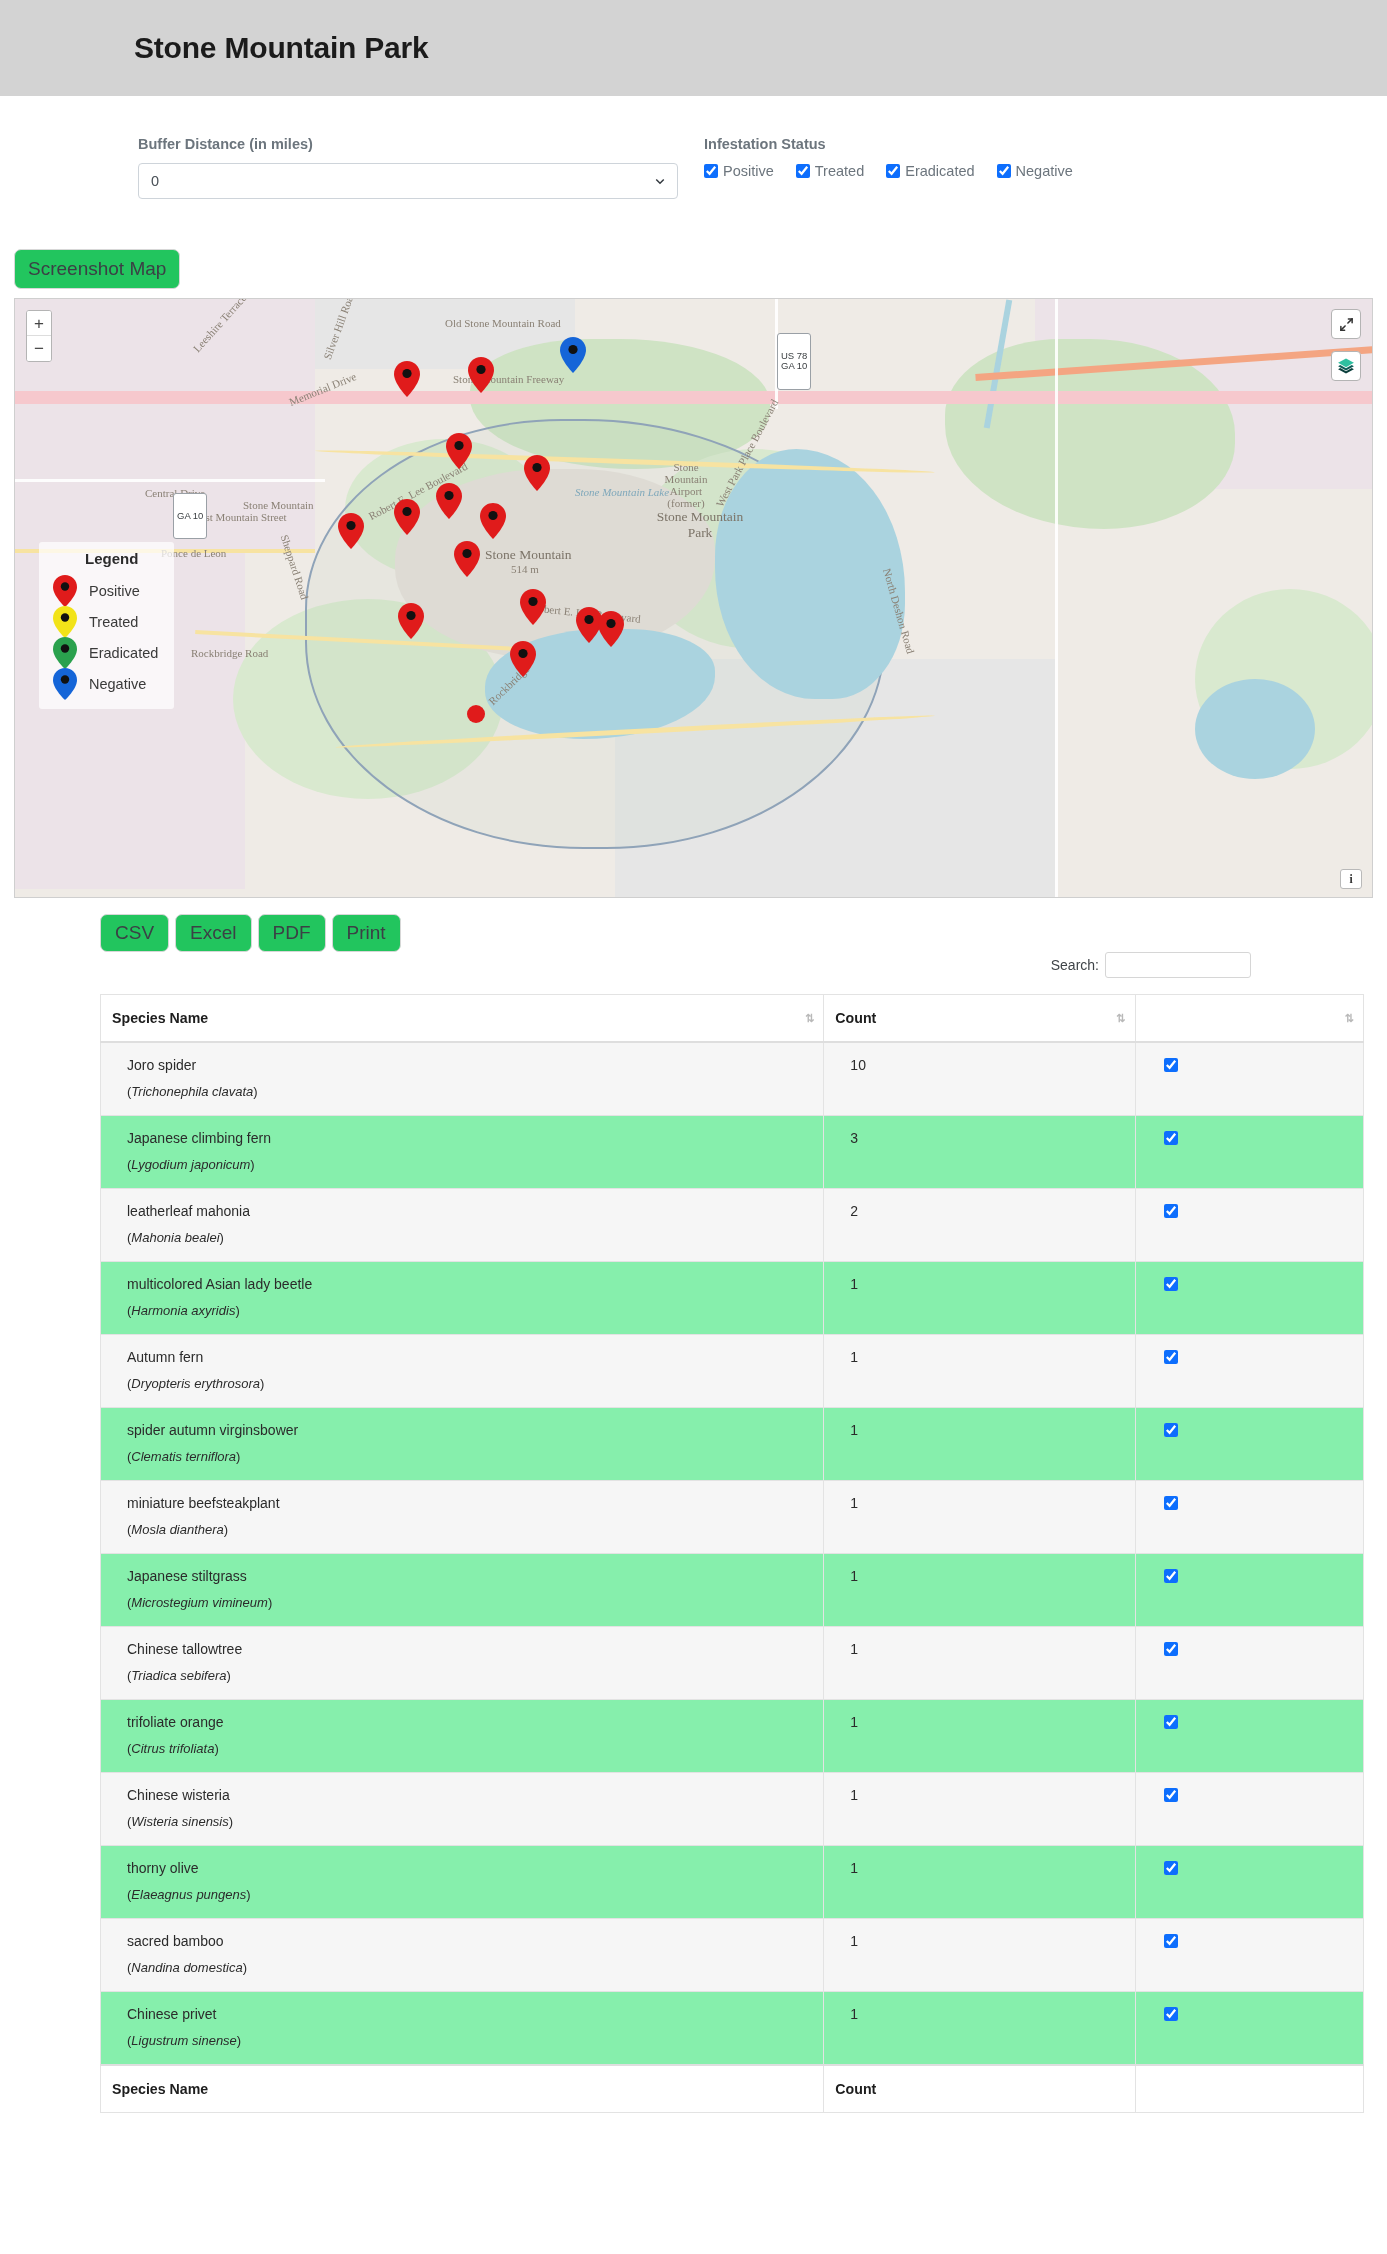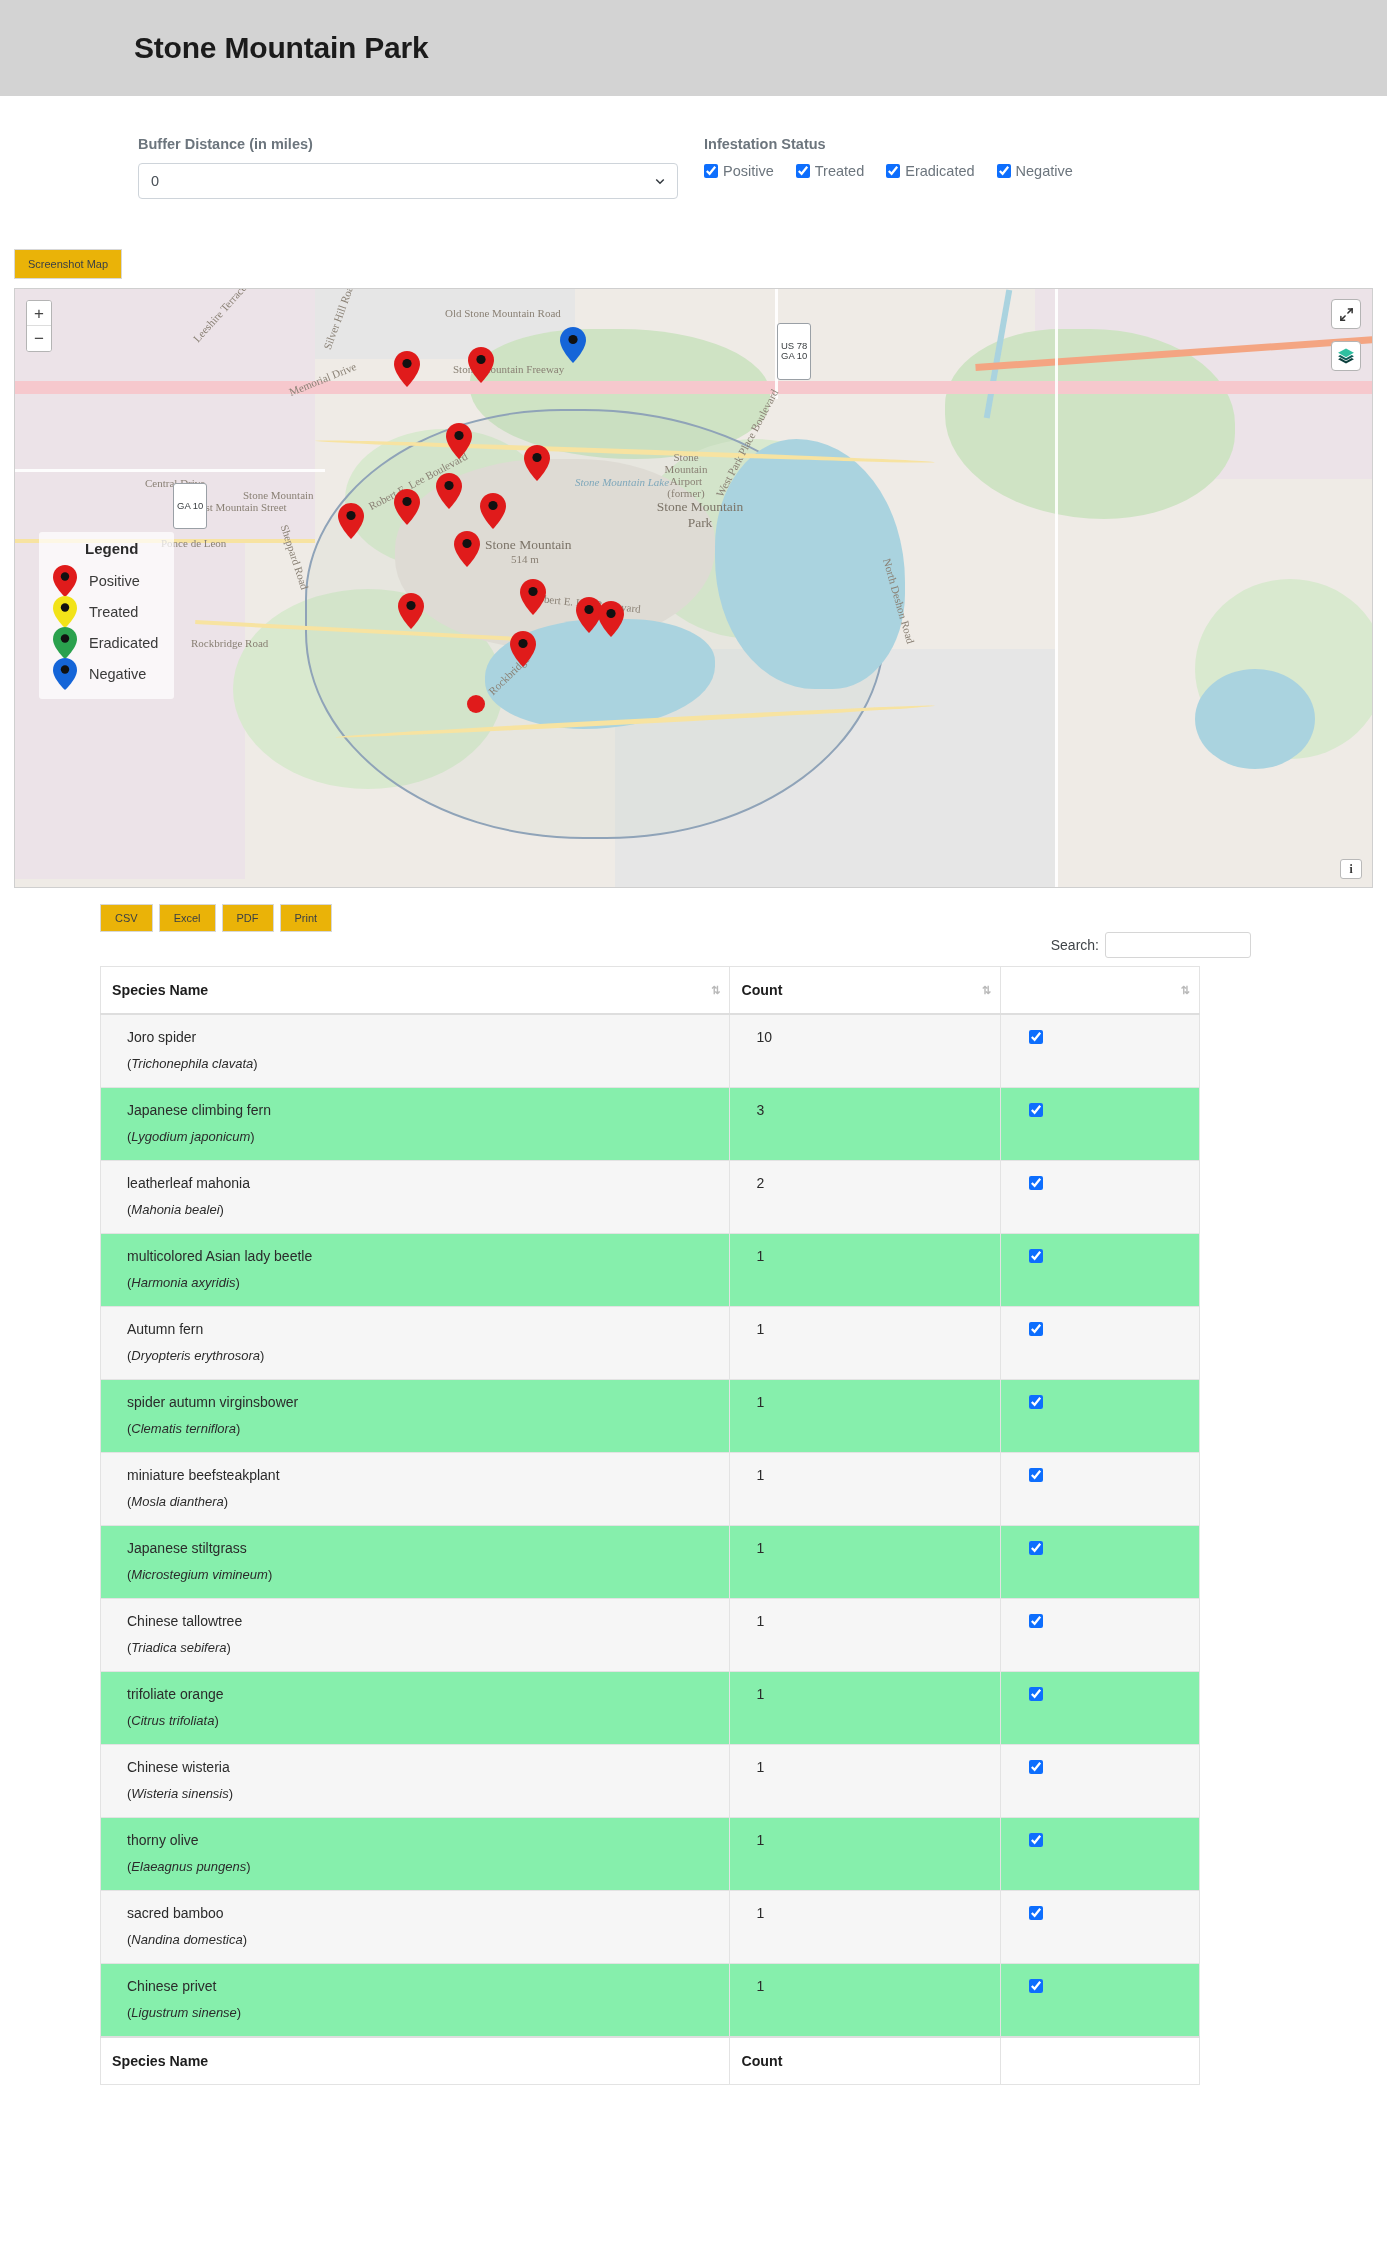--- a/index.html
+++ b/index.html
@@ -71,25 +71,25 @@
   }
   .check-item label {
     font-size: 14.5px;
     color: #6c757d;
   }
 
   
   .screenshot-row { margin: 50px 0 0 14px; }
   .btn {
     font-family: "Liberation Sans", sans-serif;
-    font-size: 11px;
+    font-size: 19px;
     color: #3b4045;
-    background: #eab308;
+    background: #22c55e;
     border: 1px solid #d7d7d7;
-    border-radius: 0;
+    border-radius: 7px;
     padding: 8px 13px;
     cursor: pointer;
   }
 
   
   .map-outer {
     position: relative;
     margin: 9px 14px 0 14px;
     height: 600px;
     border: 1px solid #cfcfcf;
@@ -222,24 +222,24 @@
   .search-label { font-size:14px; color:#3f4448; margin-right:6px; }
   .search-input {
     width:146px; height:26px;
     border:1px solid #d6d6d6; border-radius:3px;
     padding:2px 6px;
     font-family:"Liberation Sans", sans-serif;
     font-size:13px;
   }
 
   table.data-table {
-    width: 1100px;
+    width: 1264px;
     margin-left: 86px;
     border-collapse: collapse;
-    margin-top: 8px;
+    margin-top: 16px;
     font-size: 14px;
   }
   table.data-table th, table.data-table td {
     border: 1px solid #e3e3e3;
     text-align: left;
     vertical-align: top;
   }
   table.data-table thead th {
     font-weight: bold;
     font-size: 14.2px;

